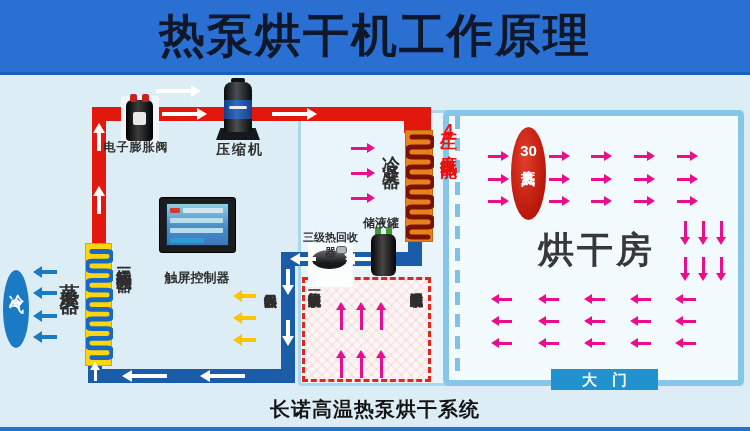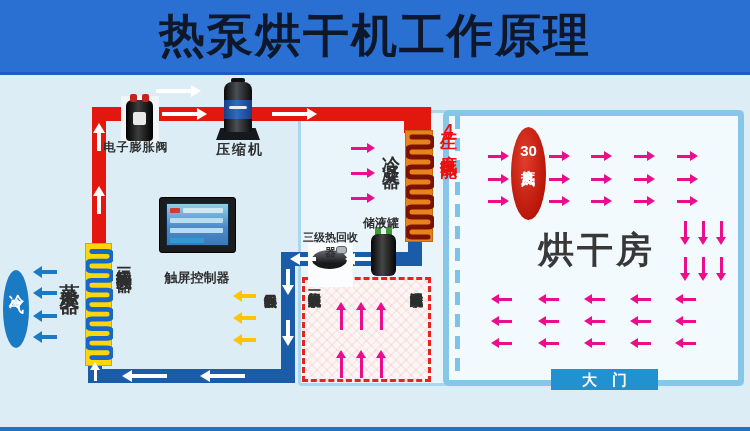--- a/index.html
+++ b/index.html
@@ -139,20 +139,21 @@
   <div class="abs lab" style="left:357px;top:215px;width:48px;font-size:12px;">储液罐</div>
   <div class="abs lab" style="left:303px;top:230px;width:55px;font-size:11px;">三级热回收器</div>
   <div class="abs vtext" style="left:57px;top:267px;font-size:20px;letter-spacing:6px;">蒸发器</div>
   <div class="abs vtext" style="left:113px;top:254px;font-size:16px;letter-spacing:2px;">三级热回收器</div>
   <div class="abs vtext" style="left:261px;top:285px;font-size:13px;">二级热回收器</div>
   <div class="abs vtext" style="left:305px;top:283px;font-size:13px;">一级废热回收系统</div>
   <div class="abs vtext" style="left:407px;top:283px;font-size:13px;">内置排湿除湿系统</div>
   <div class="abs roomtitle">烘干房</div>
   <div class="abs door">大　门</div>
 
+  <div class="abs caption">长诺高温热泵烘干系统</div>
   <div class="abs bottombar"></div>
 
 <div class="fl" style="position: absolute; left: 156px; top: 85px; width: 45px; height: 12px;">
       <i style="background: rgb(255, 255, 255); top: 4px; height: 4px; width: 35px; left: 0px;"></i>
       <i style="height: 0px; width: 0px; border-style: solid; border-color: transparent transparent transparent rgb(255, 255, 255); border-width: 6px 0px 6px 10px; top: 0px; right: 0px;"></i>
     </div>
     <div class="fl" style="position: absolute; left: 162px; top: 108px; width: 45px; height: 12px;">
       <i style="background: rgb(255, 255, 255); top: 4px; height: 4px; width: 35px; left: 0px;"></i>
       <i style="height: 0px; width: 0px; border-style: solid; border-color: transparent transparent transparent rgb(255, 255, 255); border-width: 6px 0px 6px 10px; top: 0px; right: 0px;"></i>
     </div>

